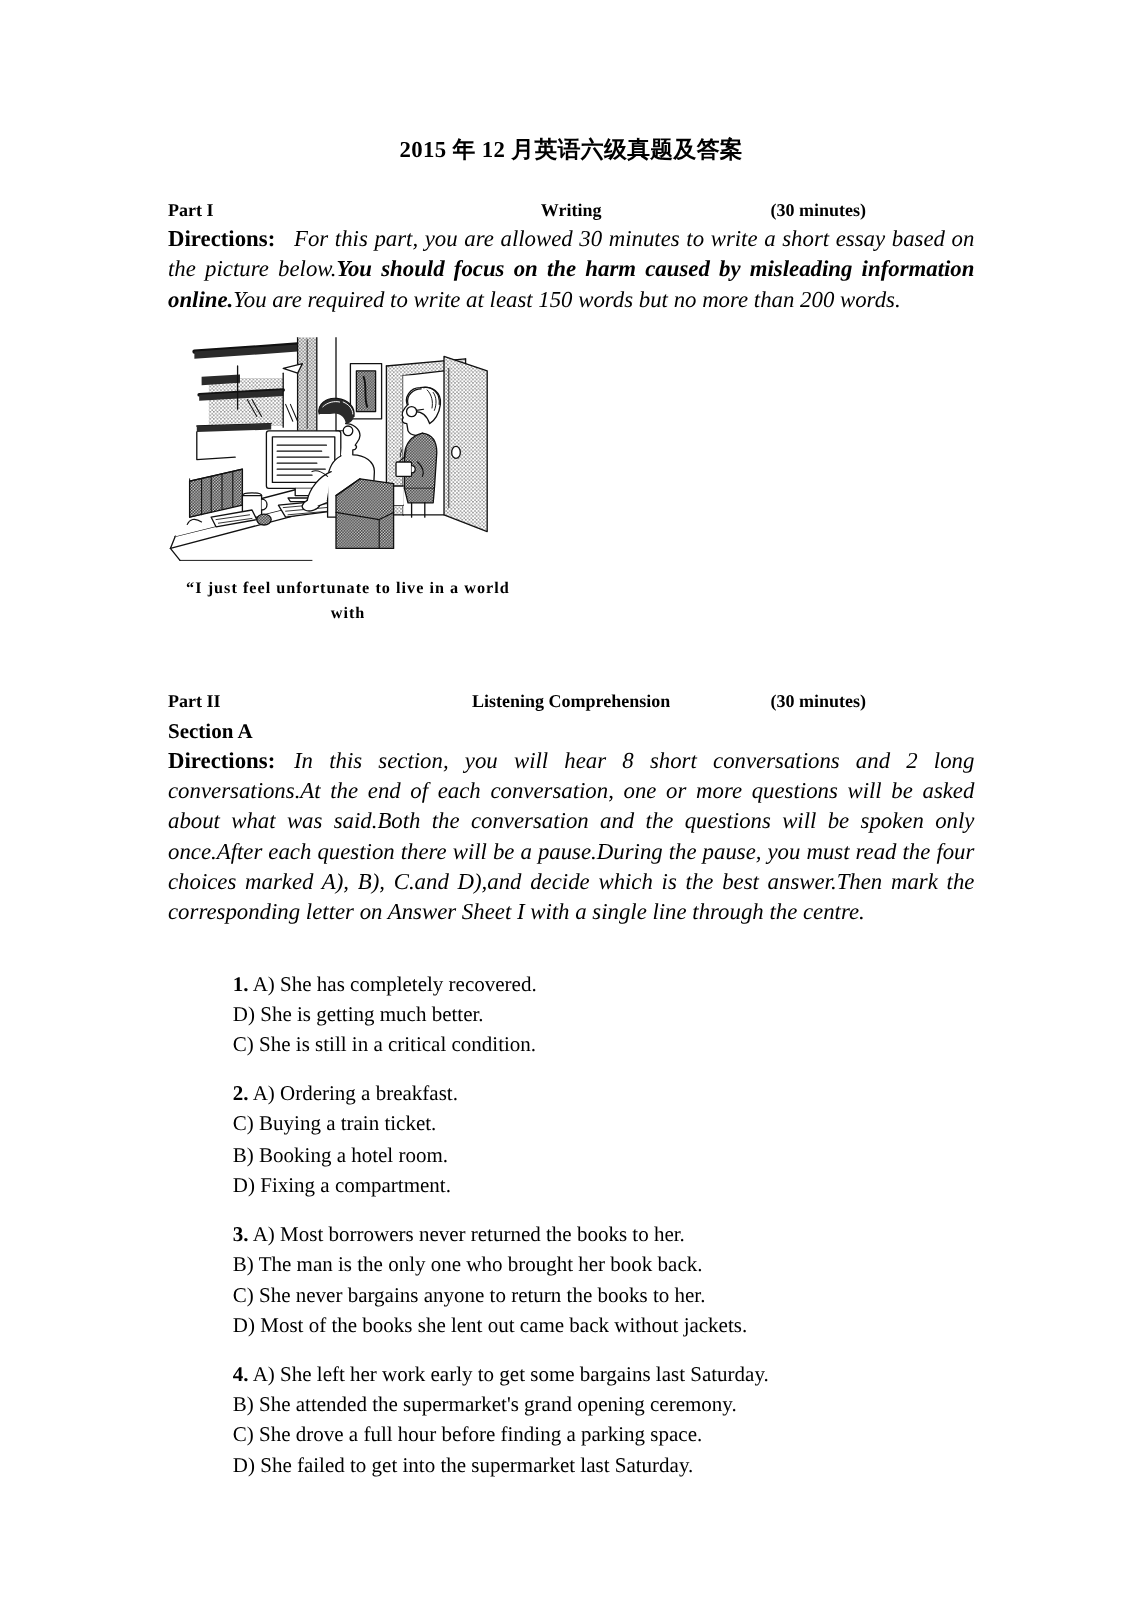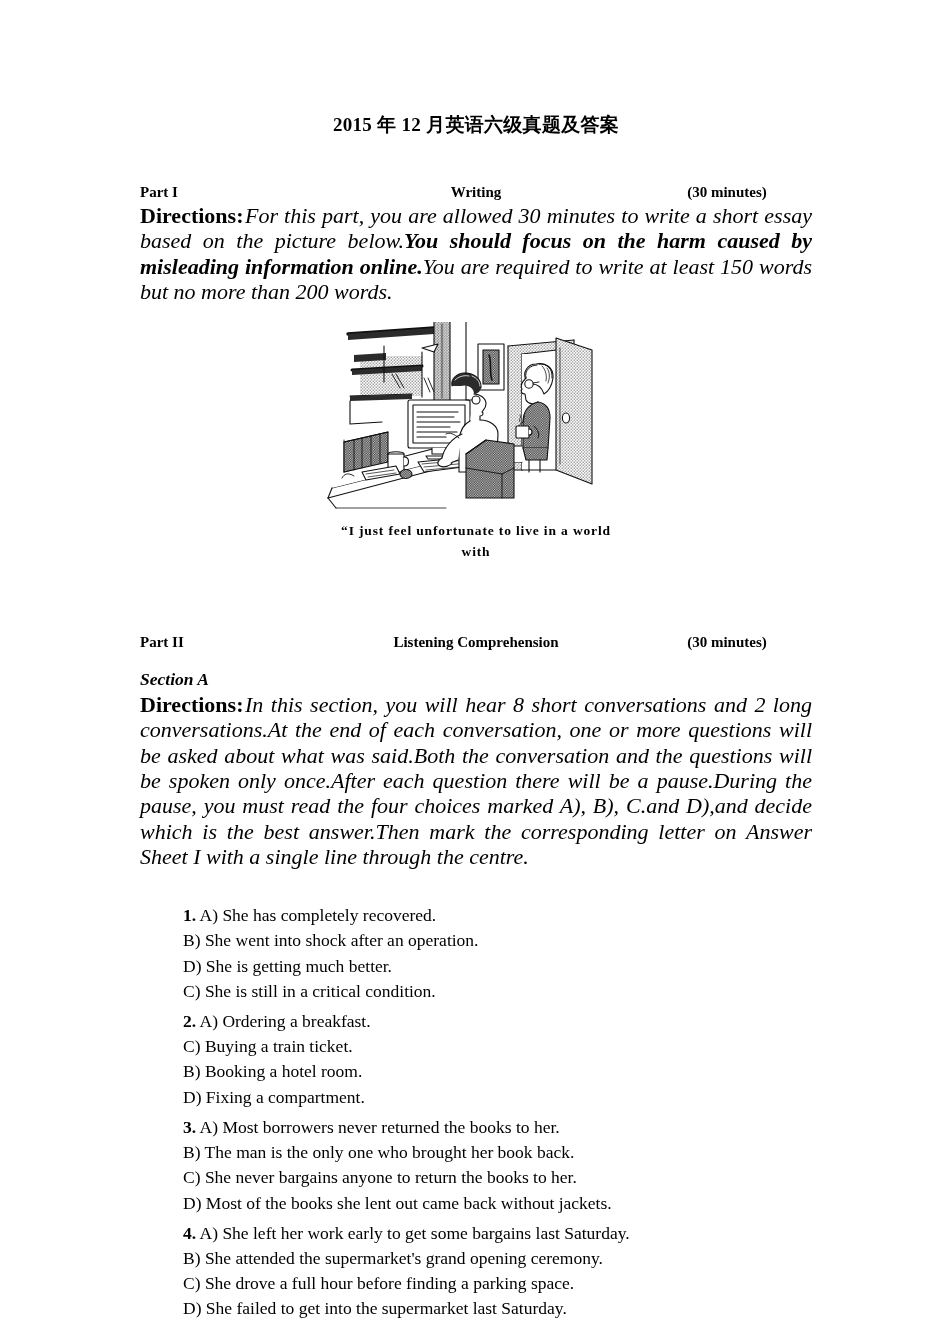--- a/index.html
+++ b/index.html
@@ -37,33 +37,32 @@
   
   .part-row {
     display: flex;
     align-items: baseline;
     font-weight: bold;
     font-size: 15px;
     white-space: nowrap;
   }
   .part-label { width: 170px; flex: 0 0 170px; }
   .part-title { flex: 1 1 auto; text-align: center; }
-  .part-time  { width: 170px; flex: 0 0 170px; text-align: center; margin-top: 16px; }
+  .part-time  { width: 170px; flex: 0 0 170px; text-align: left; }
 
   .section-label {
     font-weight: bold;
     font-size: 17.5px;
-    margin-top: 18px;
-    font-style: italic;
+    margin-top: 5px;
   }
 
   
   .directions {
     position: relative;
-    font-size: 22px;
+    font-size: 19px;
     line-height: 25.3px;
     margin-top: 2px;
   }
   .directions .dir-head {
     position: absolute;
     left: 0;
     top: 0;
     font-weight: bold;
     font-style: normal;
   }
@@ -75,21 +74,21 @@
   }
   .dir-body b {
     font-weight: bold;
     font-style: italic;
   }
 
   
   .cartoon-wrap {
     margin-top: 18px;
     display: flex;
-    justify-content: center;
+    justify-content: flex-start;
   }
   .cartoon {
     width: 300px;
   }
   .cartoon svg { display: block; width: 300px; height: 195px; }
   .cartoon-caption {
     text-align: center;
     font-weight: bold;
     font-size: 13.5px;
     letter-spacing: 0.85px;
@@ -98,21 +97,21 @@
     margin-top: 3px;
   }
 
   
   .questions {
     margin-top: 34px;
     padding-left: 38px;
     font-size: 17.5px;
     line-height: 25.2px;
   }
-  .q-block { margin: 5px; font-family: Liberation Serif, serif; }
+  .q-block { margin: 16px; font-family: Liberation Serif, serif; }
   .q-line { white-space: nowrap; }
   .q-num { font-weight: bold; }
 
   .spacer-part2 { height: 56px; }
 </style>
 </head>
 <body>
 
 <div class="page">
   <div class="content">
@@ -324,21 +323,20 @@
 
     <div class="directions">
       <span class="dir-head">Directions:</span>
       <div class="dir-body">In this section, you will hear 8 short conversations and 2 long conversations.At the end of each conversation, one or more questions will be asked about what was said.Both the conversation and the questions will be spoken only once.After each question there will be a pause.During the pause, you must read the four choices marked A), B), C.and D),and decide which is the best answer.Then mark the corresponding letter on Answer Sheet I with a single line through the centre.</div>
     </div>
 
     <div class="questions">
 
       <div class="q-block">
         <div class="q-line"><span class="q-num">1.</span> <span>A) She has completely recovered.</span></div>
-        <div class="q-line">B) She went into shock after an operation.</div>
         <div class="q-line">D) She is getting much better.</div>
         <div class="q-line">C) She is still in a critical condition.</div>
       </div>
 
       <div class="q-block">
         <div class="q-line"><span class="q-num">2.</span> <span>A) Ordering a breakfast.</span></div>
         <div class="q-line">C) Buying a train ticket.</div>
         <div class="q-line">B) Booking a hotel room.</div>
         <div class="q-line">D) Fixing a compartment.</div>
       </div>

